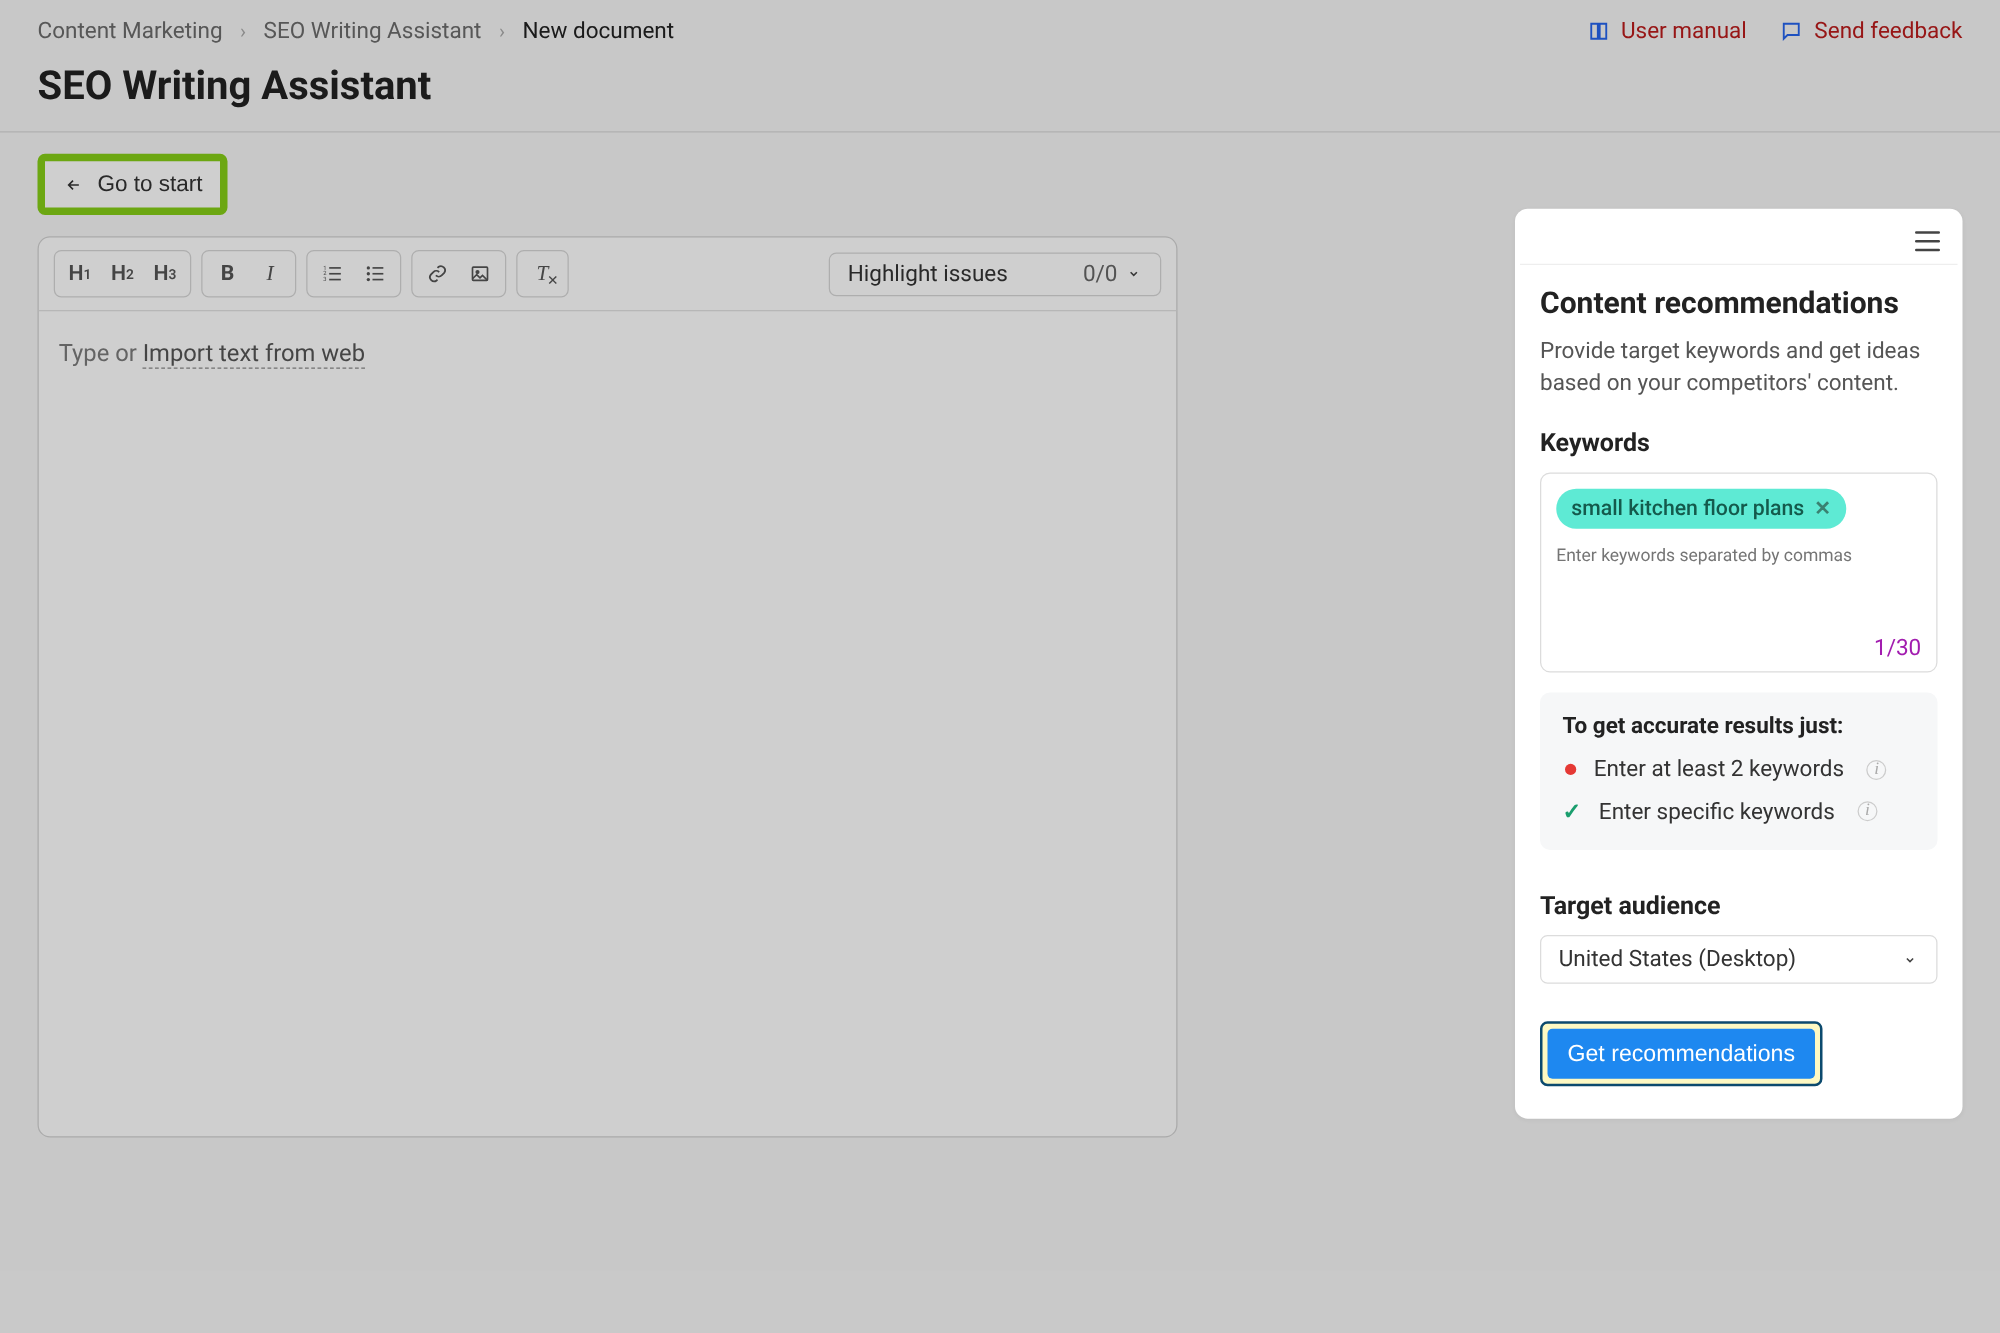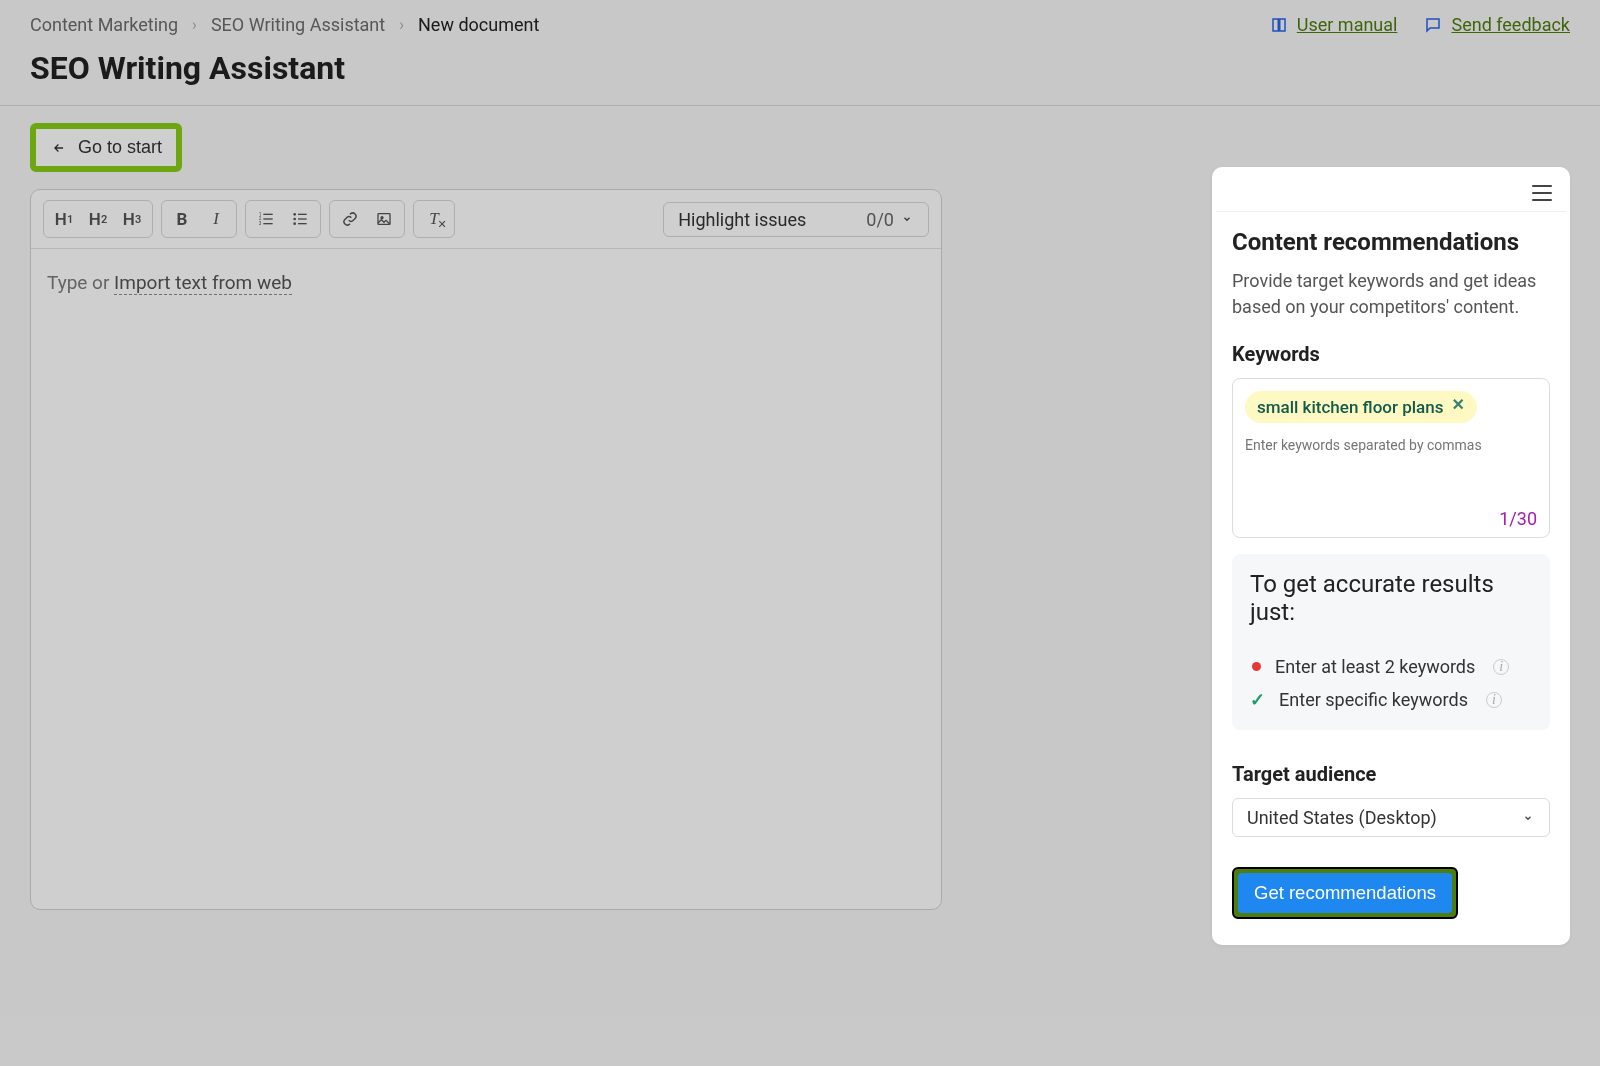--- a/index.html
+++ b/index.html
@@ -36,22 +36,21 @@
 }
 .breadcrumbs .sep { color: #aaa; font-size: 16px; }
 .breadcrumbs .current { color: #222; }
 .header-links {
   position: absolute;
   top: 14px;
   right: 30px;
   display: flex;
   gap: 26px;
   font-size: 18px;
-  color: #4d7c0f;
-  text-decoration: underline;
+  color: #b91c1c;
 }
 .header-links .link { display: flex; align-items: center; gap: 8px; cursor: pointer; }
 .page-title {
   font-size: 32px;
   font-weight: 700;
   margin-top: 14px;
   color: #222;
 }
 .content-area { padding: 17px 30px; }
 .go-to-start {
@@ -167,22 +166,23 @@
 .keywords-box {
   border: 1px solid #dcdcdc;
   border-radius: 8px;
   padding: 12px;
   min-height: 160px;
   position: relative;
   margin-bottom: 16px;
 }
 .chip {
   display: inline-flex;
+  align-items: center;
   gap: 8px;
-  background: #fef9c3;
+  background: #5eead4;
   color: #145a4c;
   padding: 6px 12px;
   border-radius: 18px;
   font-size: 17px;
   font-weight: 500;
 }
 .chip .remove { color: #3a8171; font-size: 16px; cursor: pointer; font-weight: 600; line-height: 1; }
 .keywords-input {
   border: none;
   outline: none;
@@ -198,21 +198,21 @@
   right: 12px;
   font-size: 18px;
   color: #a21caf;
 }
 .tips-box {
   background: #f6f7f8;
   border-radius: 8px;
   padding: 16px 18px 20px 18px;
   margin-bottom: 32px;
 }
-.tips-title { font-size: 24px; font-weight: 400; margin-bottom: 30px; color: #222; }
+.tips-title { font-size: 18px; font-weight: 700; margin-bottom: 14px; color: #222; }
 .tip-row {
   display: flex;
   align-items: center;
   gap: 14px;
   font-size: 18px;
   color: #333;
   margin-bottom: 12px;
 }
 .tip-row:last-child { margin-bottom: 0; }
 .dot-red {
@@ -244,23 +244,23 @@
   border-radius: 6px;
   padding: 8px 14px;
   font-size: 18px;
   color: #333;
   cursor: pointer;
   margin-bottom: 30px;
 }
 .get-recs-wrap {
   display: inline-block;
   padding: 4px;
-  border: 2px solid #000000;
+  border: 2px solid #0c4a6e;
   border-radius: 6px;
-  background: #4d7c0f;
+  background: #fef9c3;
 }
 .get-recs-btn {
   background: #1e88f0;
   color: #fff;
   border: none;
   padding: 9px 16px;
   font-size: 18.5px;
   font-weight: 500;
   border-radius: 4px;
   cursor: pointer;

